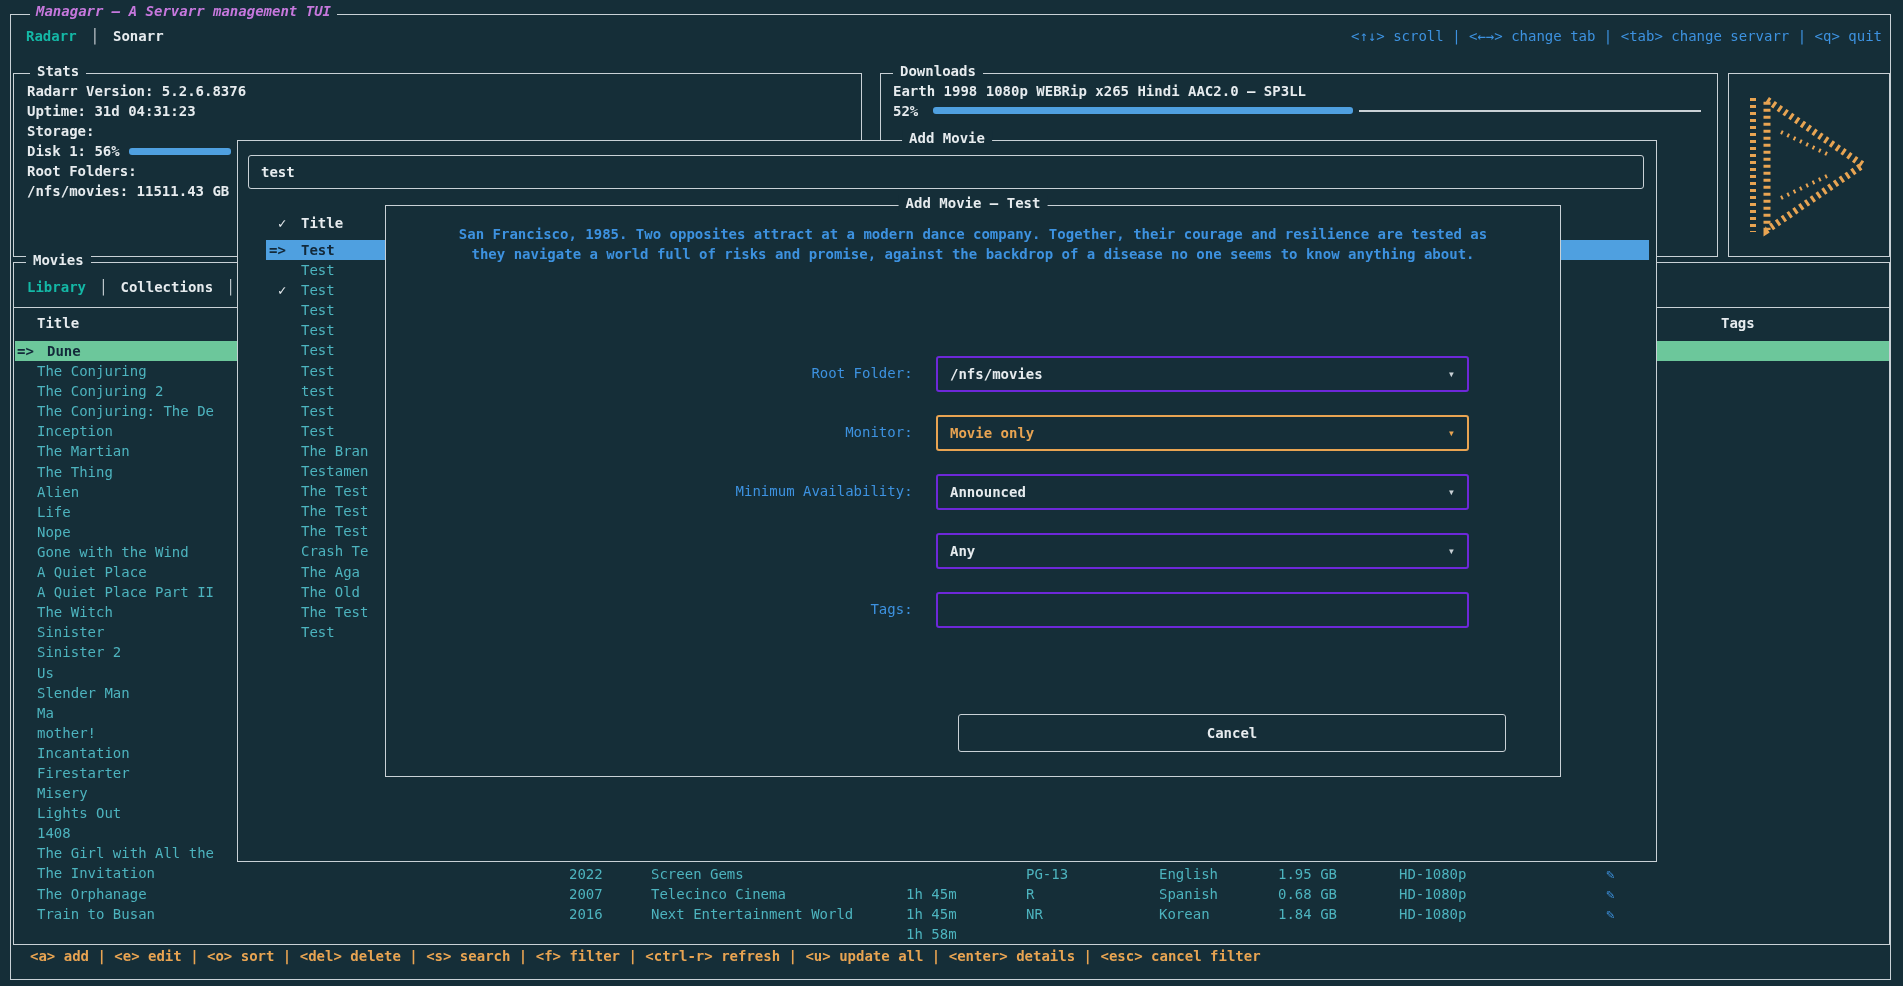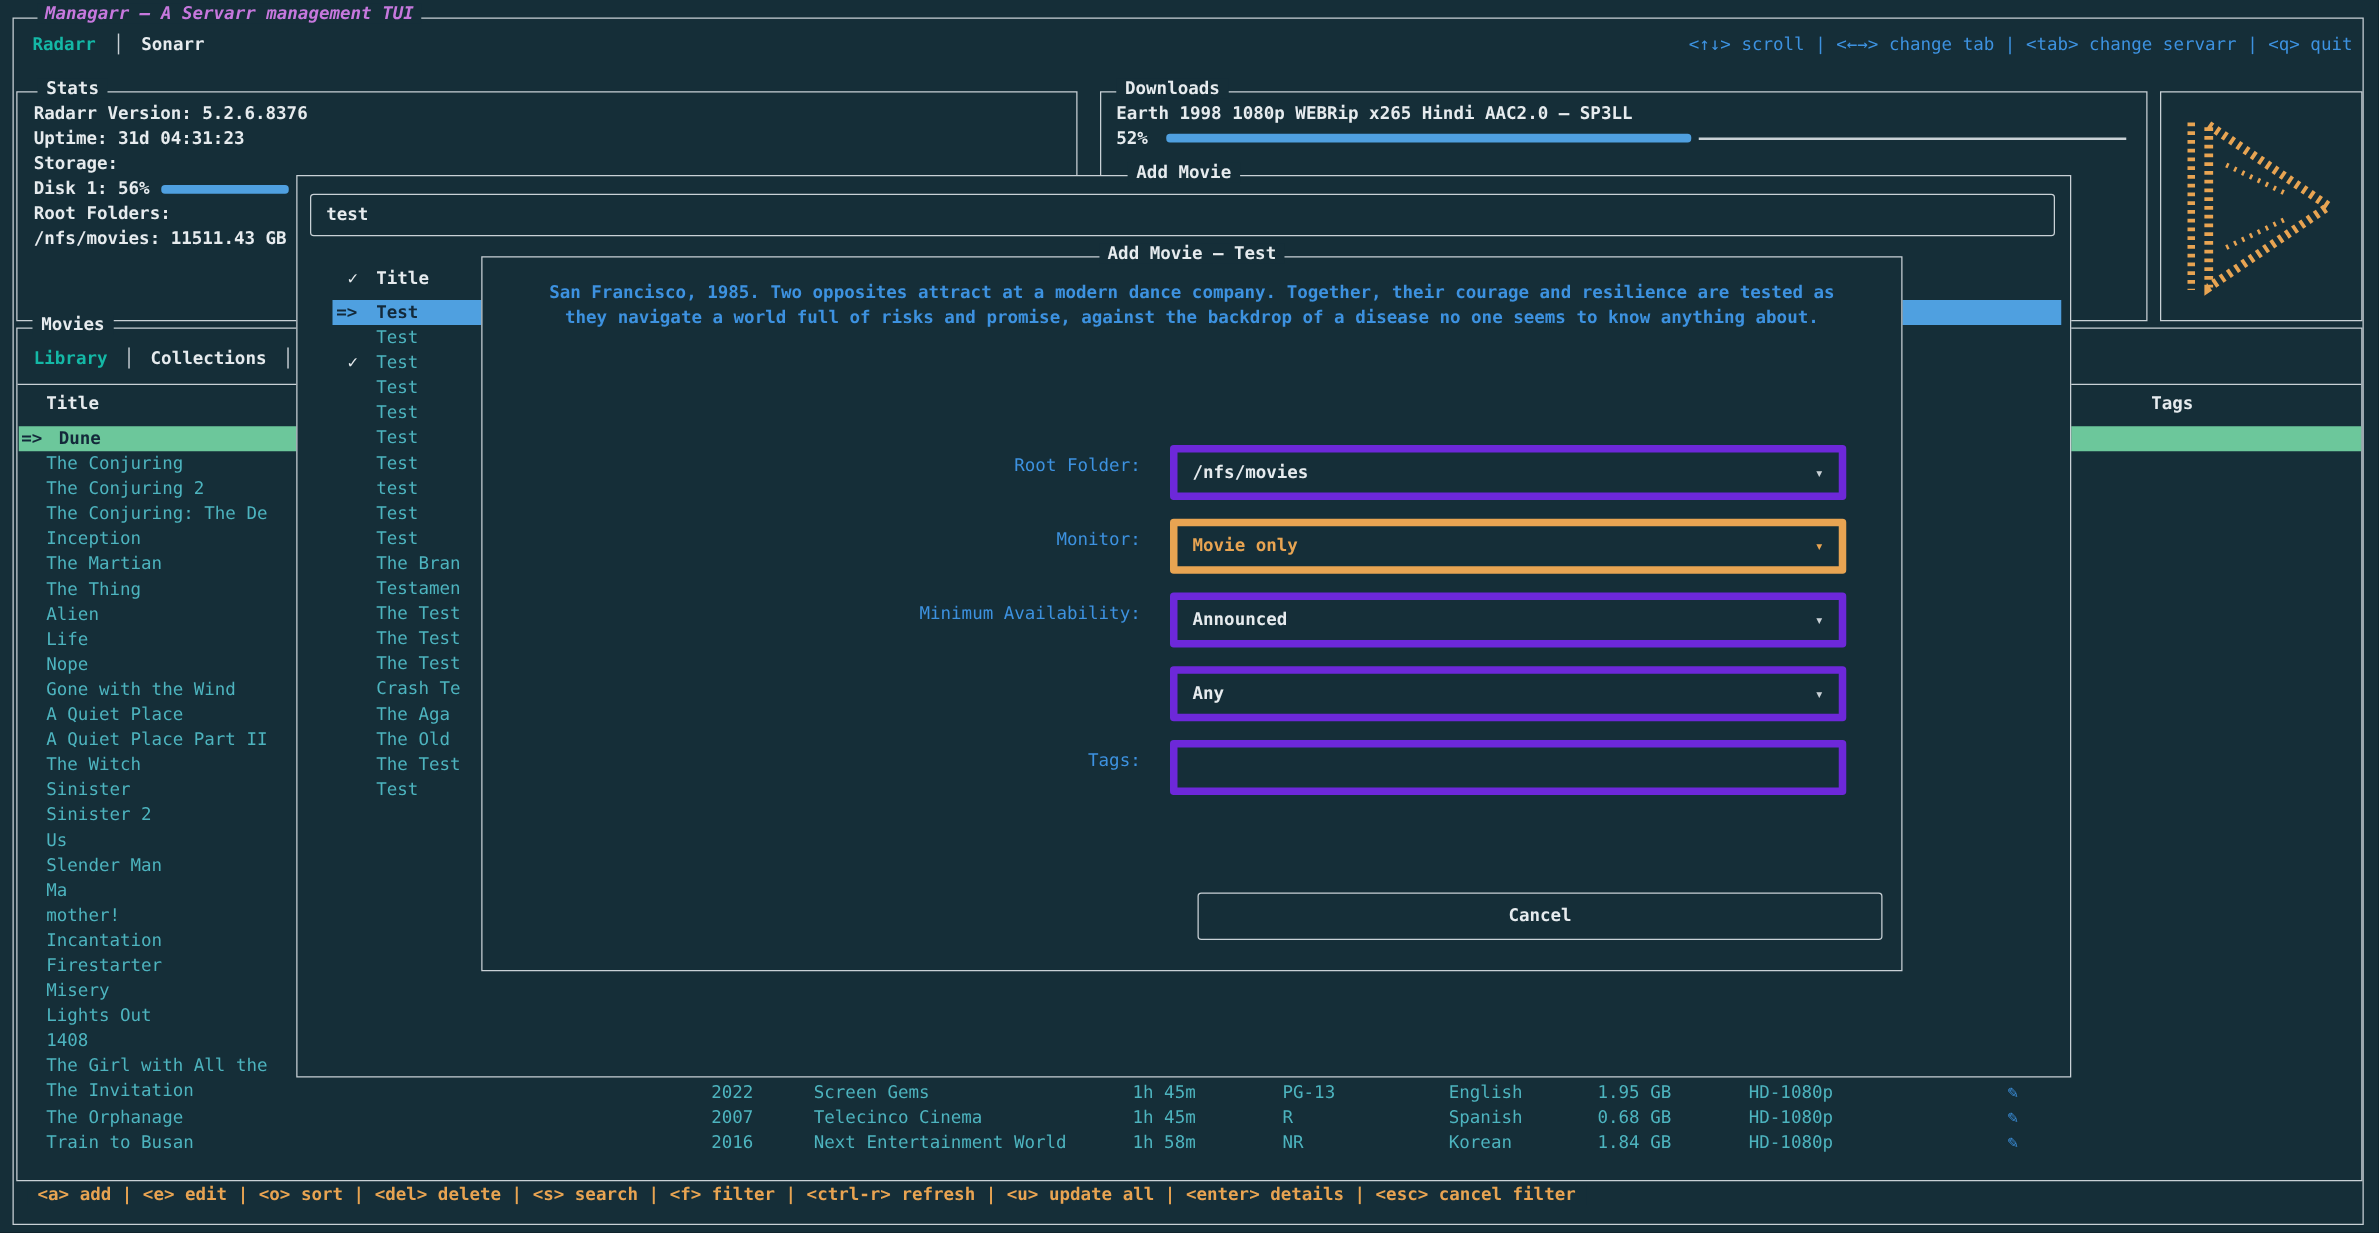--- a/index.html
+++ b/index.html
@@ -51,47 +51,47 @@
   #movie-rows{position:absolute;left:1px;top:78px;width:1874px;}
   .mrow{position:relative;height:20.1px;line-height:20.1px;color:#4db4bf;cursor:pointer;}
   .mrow.selected{background:#6cc79b;color:#13293a;font-weight:bold;}
   .mrow .pfx{position:absolute;left:2px;visibility:hidden;}
   .mrow.selected .pfx{visibility:visible;}
   .mrow .ttl{position:absolute;left:22px;white-space:pre;}
   .mrow.selected .ttl{left:32px;}
   
   .drow{position:absolute;left:0;width:100%;height:20.1px;line-height:20.1px;color:#4db4bf;}
   .drow span{position:absolute;white-space:pre;}
-  .c-year{left:555px;} .c-studio{left:637px;} .c-runtime{left:892px;} .c-rating{left:1012px;}
+  .c-year{left:555px;} .c-studio{left:637px;} .c-runtime{left:892px;margin-top:20px;} .c-rating{left:1012px;}
   .c-lang{left:1145px;} .c-size{left:1264px;} .c-quality{left:1385px;}
   .c-icon{left:1592px;color:#3d92e0;}
   #drow-0{top:600.6px;} #drow-1{top:620.7px;} #drow-2{top:640.8px;}
 
   
   #add-movie{left:237px;top:140px;width:1418px;height:720px;background:#152e38;z-index:10;}
   #search-box{position:absolute;left:10px;top:14px;width:1394px;height:32px;border:1px solid #c9d1d6;border-radius:3px;cursor:text;}
   #search-box .val{position:absolute;left:12px;line-height:32px;font-weight:bold;}
   #results-header{position:absolute;left:28px;top:74px;height:20px;font-weight:bold;}
   #results-header .chk{position:absolute;left:12px;}
   #results-header .ttl{position:absolute;left:35px;}
   #result-rows{position:absolute;left:28px;top:99px;width:1383px;}
   .rrow{position:relative;height:20.1px;line-height:20.1px;color:#4db4bf;cursor:pointer;}
   .rrow.selected{background:#4fa0e0;color:#13293a;font-weight:bold;}
   .rrow span{position:absolute;white-space:pre;}
   .rrow .pfx{left:3px;} .rrow .chk{left:12px;color:#e6ebee;} .rrow .ttl{left:35px;}
   .rrow.selected .chk{color:#13293a;}
   #am-help{position:absolute;left:0;top:646px;width:100%;text-align:center;color:#3d92e0;white-space:pre;}
 
   
-  #modal{left:385px;top:205px;width:1135px;height:570px;background:#152e38;z-index:20;}
+  #modal{left:385px;top:205px;width:1135px;height:570px;background:#152e38;z-index:20;padding-left:39px;}
   #modal-desc{position:absolute;left:0;top:18px;width:100%;text-align:center;color:#3d92e0;font-weight:bold;line-height:20px;white-space:pre;}
   .frow{position:absolute;left:0;width:100%;height:34px;}
   #frow-0{top:150px;} #frow-1{top:209px;} #frow-2{top:268px;} #frow-3{top:327px;} #frow-4{top:386px;}
   .frow .flabel{position:absolute;left:0;top:0;width:535px;text-align:right;line-height:34px;color:#3d92e0;white-space:pre;}
-  .frow .fbox{position:absolute;left:550px;top:0;width:529px;height:32px;border:6px solid #6d28d9;border-radius:3px;cursor:pointer;}
+  .frow .fbox{position:absolute;left:550px;top:0;width:529px;height:32px;border:2px solid #6d28d9;border-radius:3px;cursor:pointer;}
   .fbox .fval{position:absolute;left:12px;line-height:32px;font-weight:bold;white-space:pre;}
   .fbox .farrow{position:absolute;right:12px;line-height:32px;color:#c9d1d6;font-size:12px;}
   .frow.highlight .fbox{border-color:#e8a452;}
   .frow.highlight .fval,.frow.highlight .farrow{color:#e8a452;}
   .btn{position:absolute;top:508px;height:36px;border:1px solid #c9d1d6;border-radius:3px;text-align:center;line-height:36px;font-weight:bold;cursor:pointer;}
   #btn-add{left:14px;width:550px;}
   #btn-cancel{left:572px;width:546px;}
 
   
   #footer-keys{left:22px;top:948px;color:#e8a452;font-weight:bold;background:#152e38;padding:0 8px;white-space:pre;z-index:6;}

